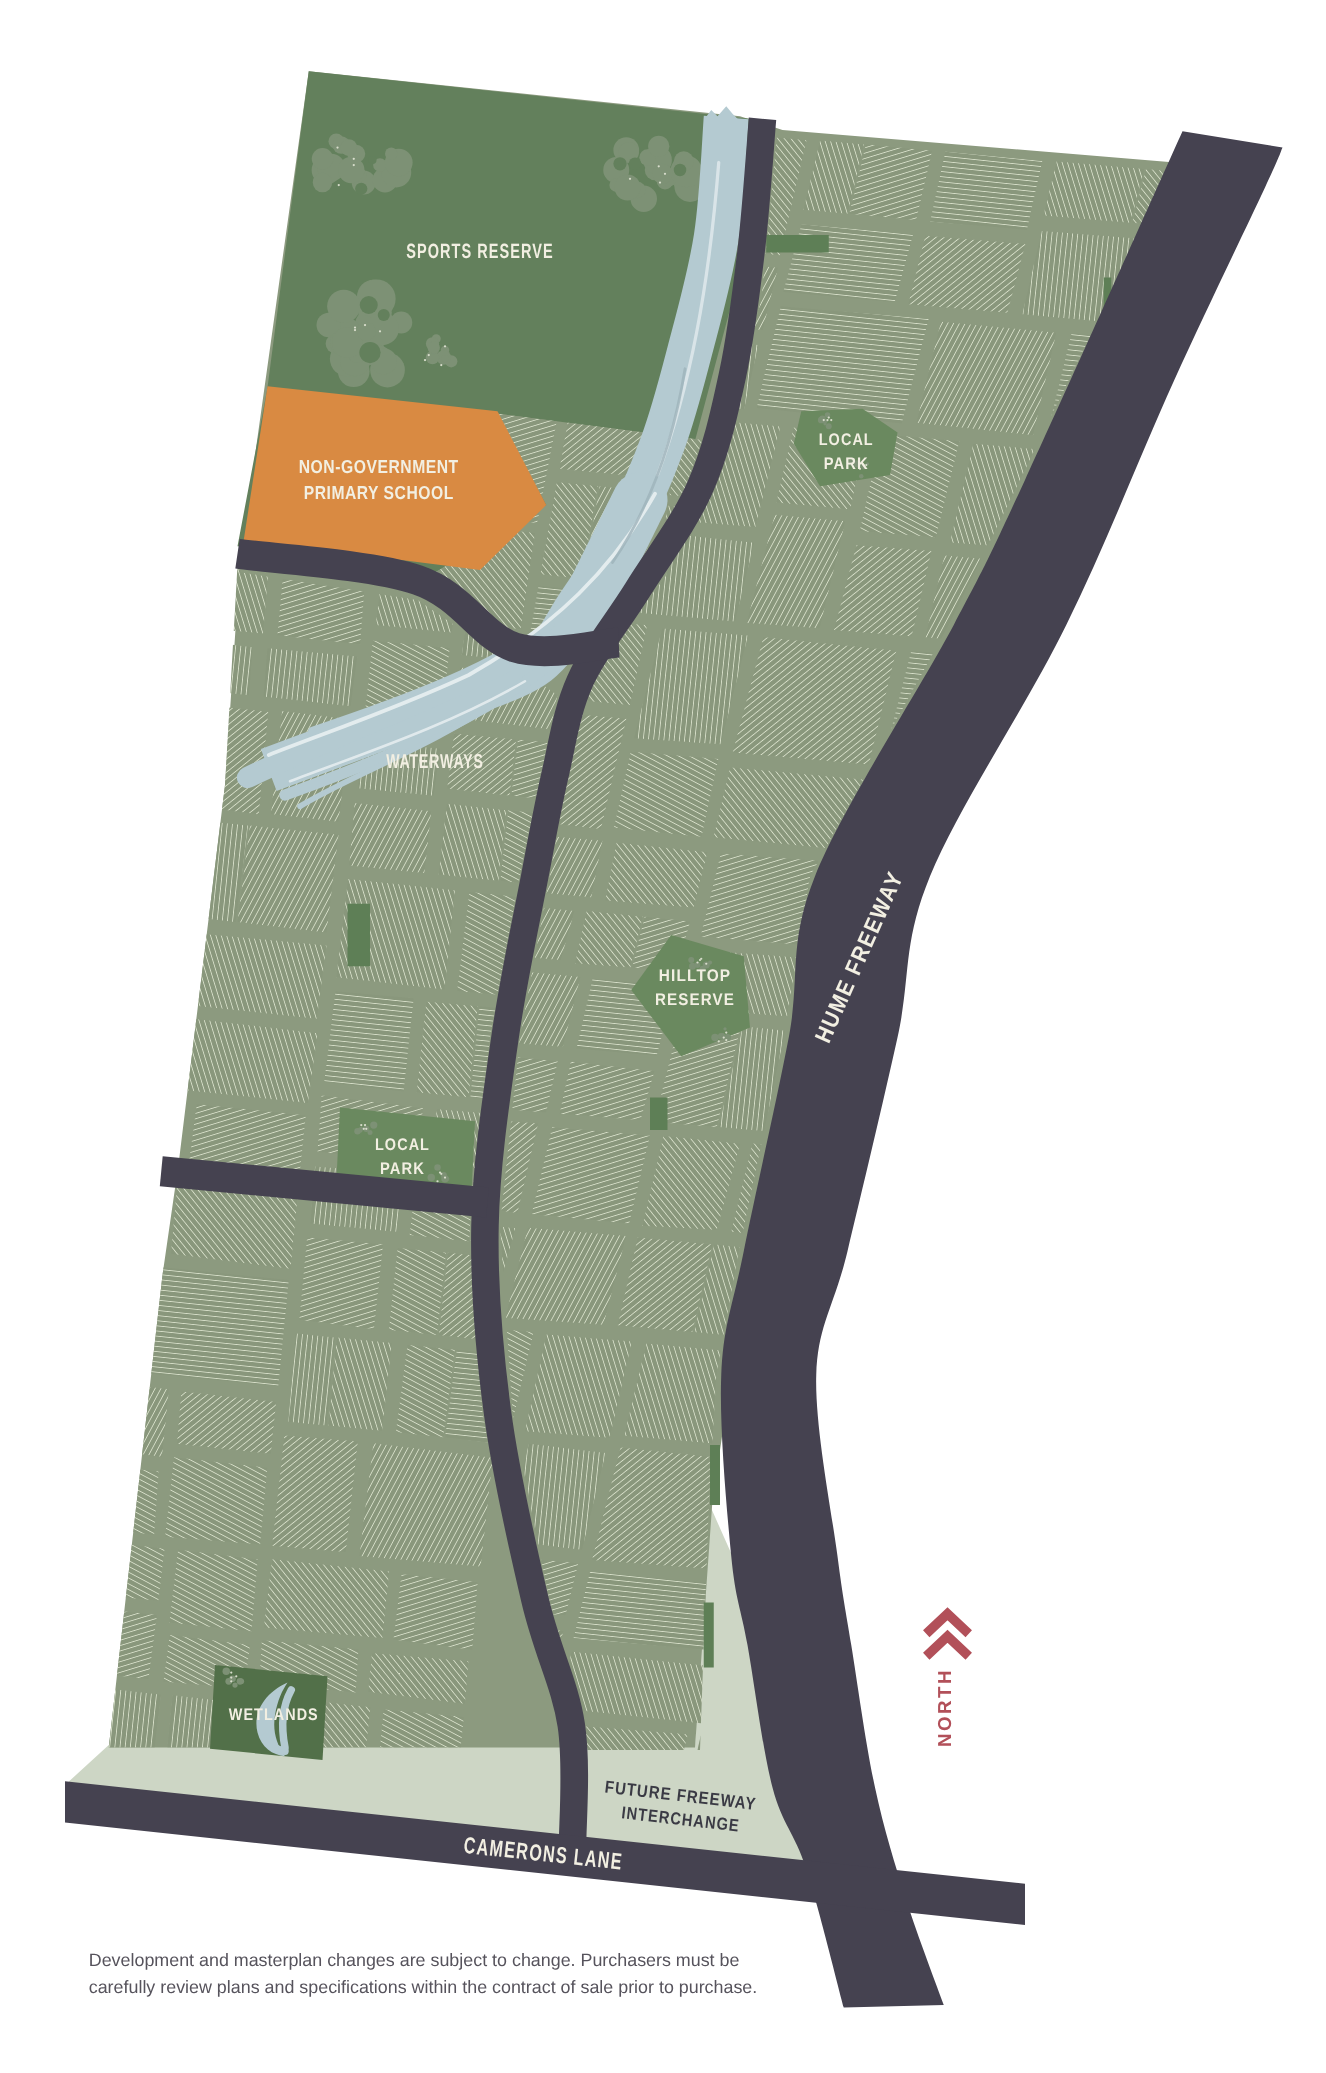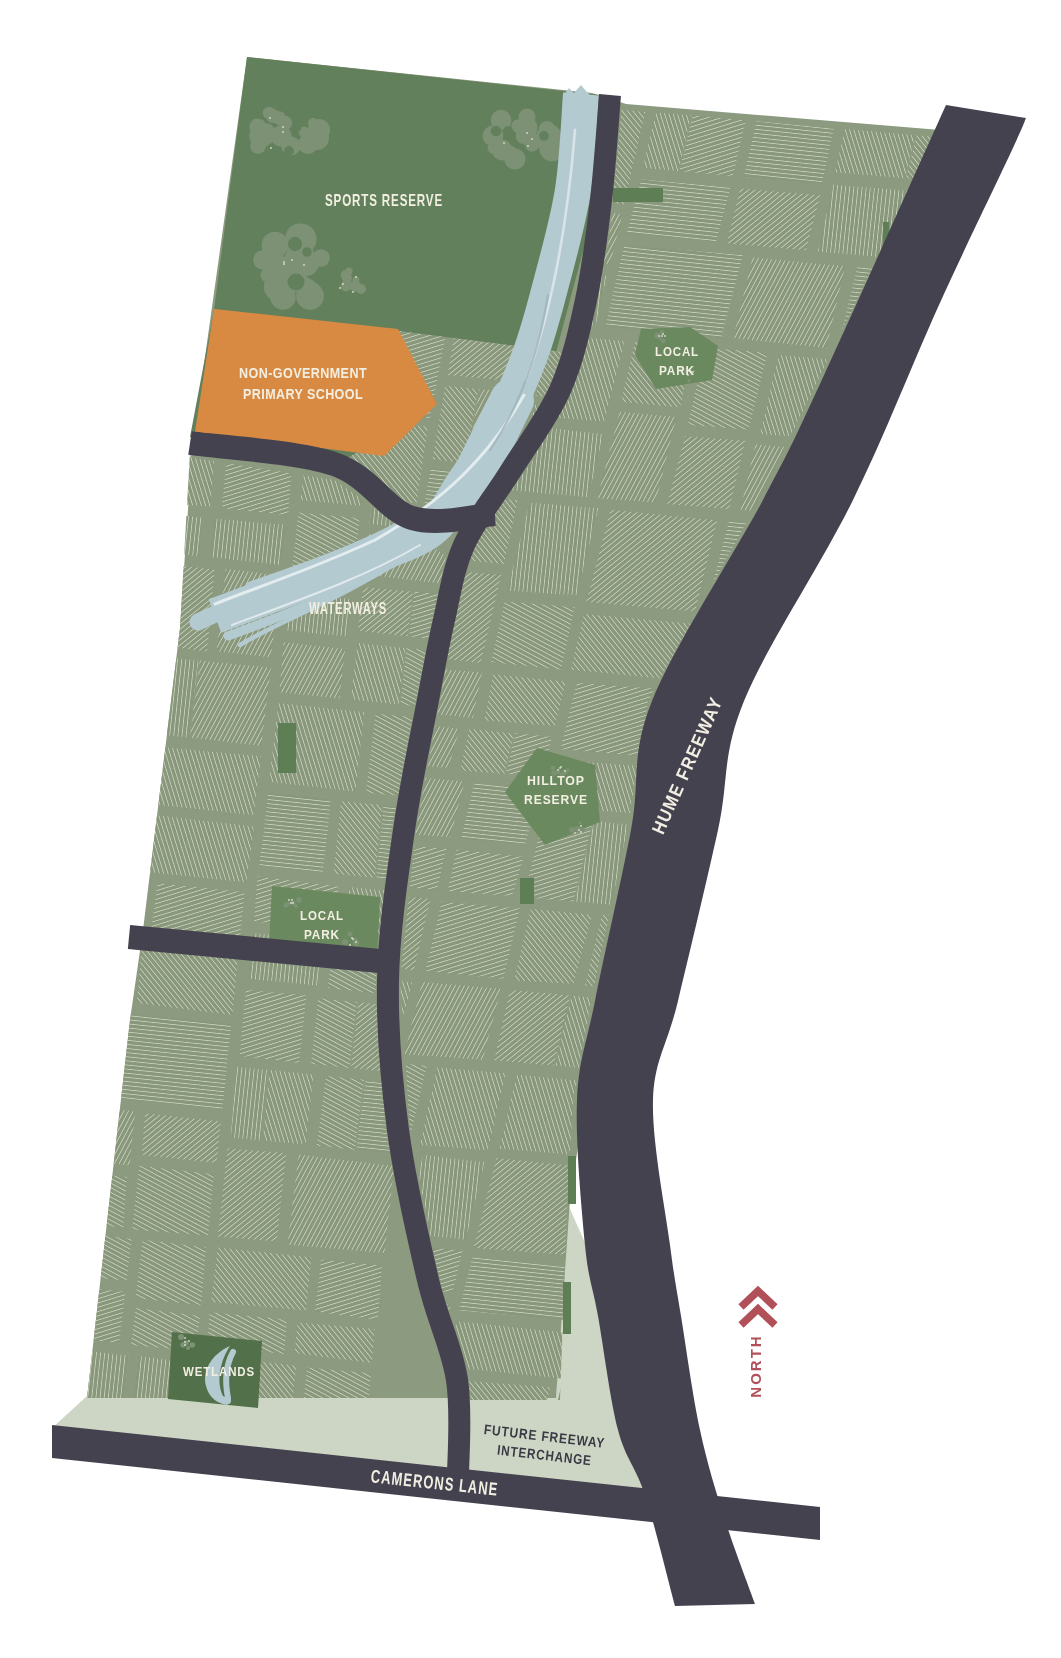--- a/index.html
+++ b/index.html
@@ -544,13 +544,14 @@
 <text x="693" y="768" font-family="Liberation Sans, sans-serif" font-size="18.5" font-weight="bold" letter-spacing="1.5" fill="#f2efe2" text-anchor="middle" transform="rotate(-66 693 768)" textLength="148" lengthAdjust="spacingAndGlyphs">HUME FREEWAY</text>
 <text x="544" y="1441" font-family="Liberation Sans, sans-serif" font-size="14" font-weight="bold" letter-spacing="1" fill="#3a3a44" text-anchor="middle" transform="rotate(6.5 544 1441)" textLength="122" lengthAdjust="spacingAndGlyphs">FUTURE FREEWAY</text>
 <text x="544" y="1460" font-family="Liberation Sans, sans-serif" font-size="14" font-weight="bold" letter-spacing="1" fill="#3a3a44" text-anchor="middle" transform="rotate(6.5 544 1460)" textLength="95" lengthAdjust="spacingAndGlyphs">INTERCHANGE</text>
 <g stroke="#b25059" stroke-width="7.5" fill="none">
         <path d="M741,1307 L758,1291 L775,1307"></path>
         <path d="M741,1325 L758,1309 L775,1325"></path>
       </g>
 <text x="761" y="1366" font-family="Liberation Sans, sans-serif" font-size="15" font-weight="bold" letter-spacing="2" fill="#b25059" text-anchor="middle" transform="rotate(-90 761 1366)">NORTH</text>
 </svg>
 
+<div class="disc">Development and masterplan changes are subject to change. Purchasers must be<br>carefully review plans and specifications within the contract of sale prior to purchase.</div>
 </div>
 
 </body></html>

